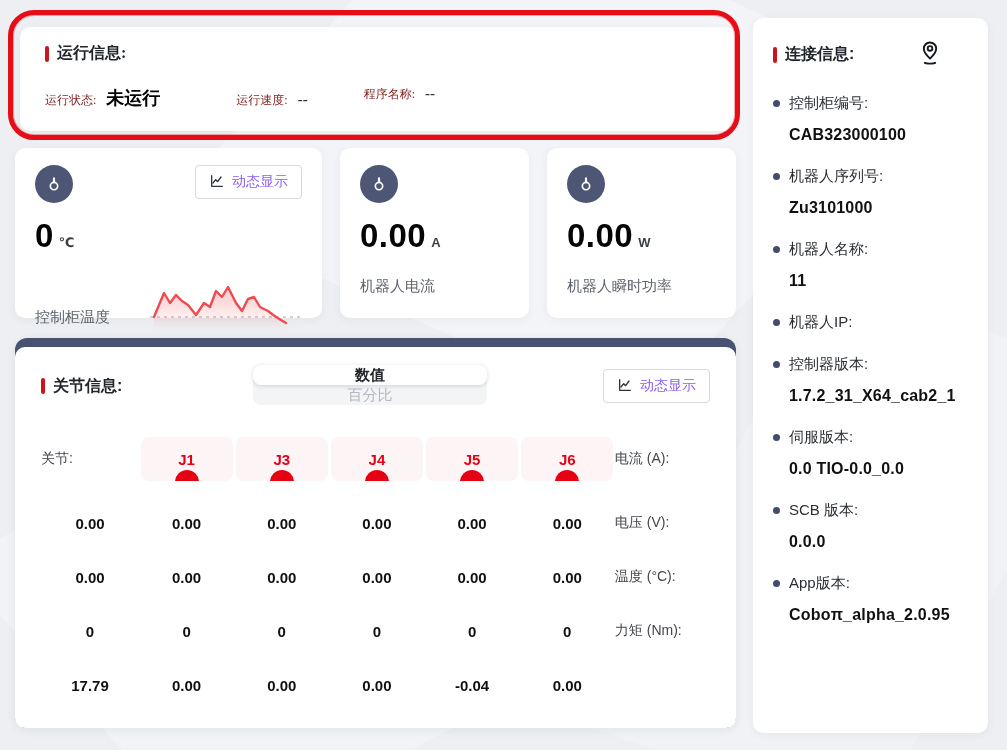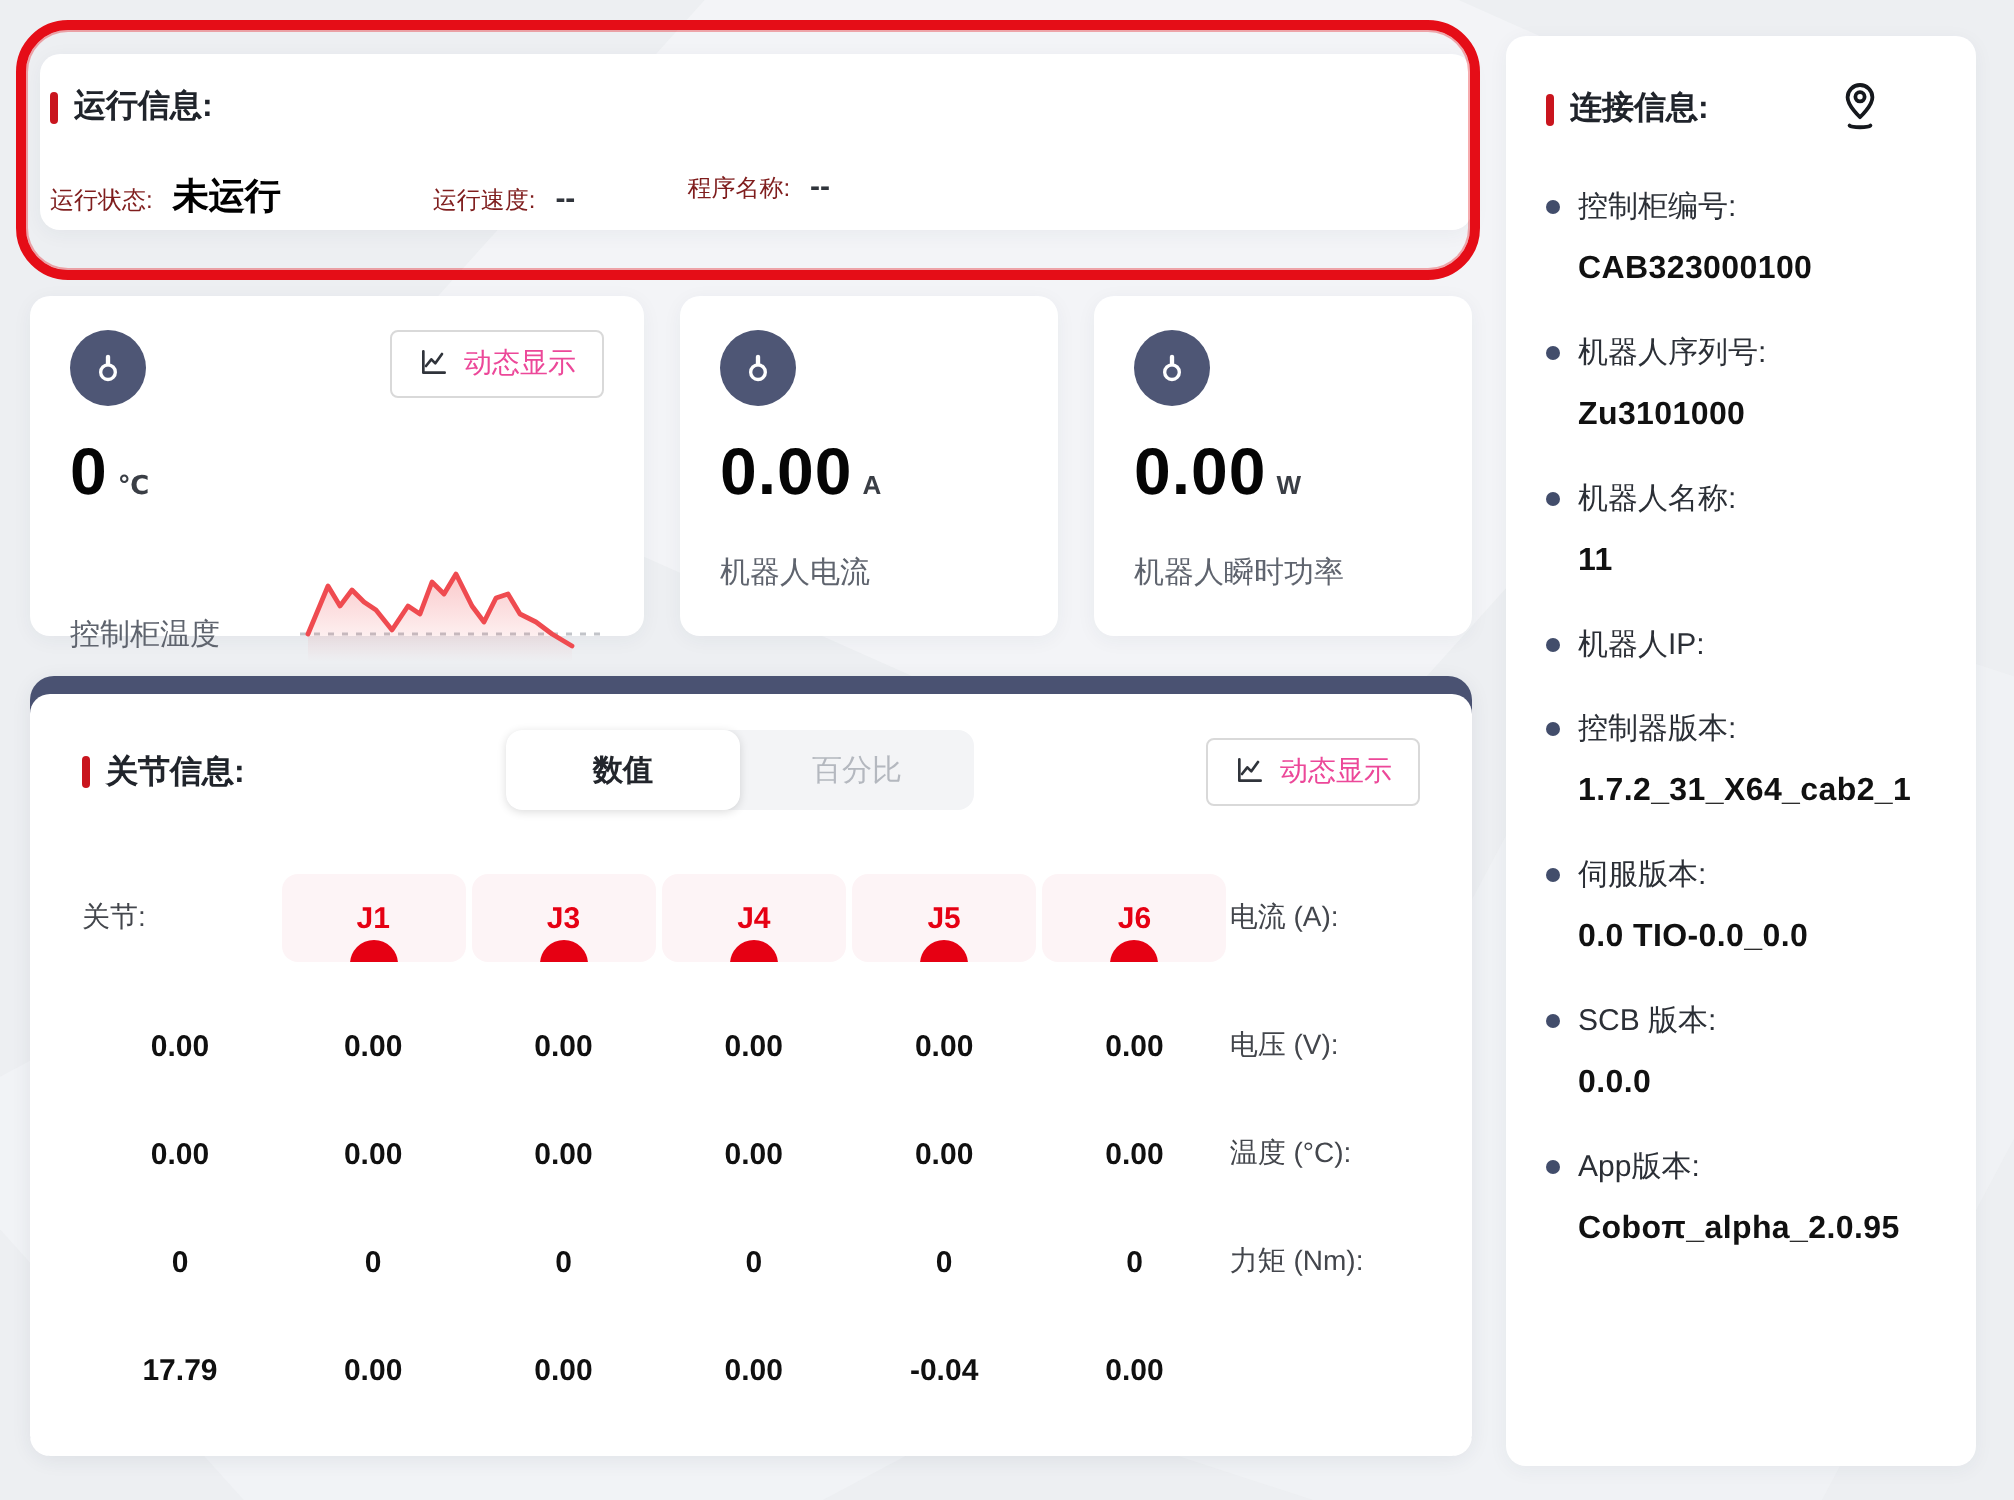--- a/index.html
+++ b/index.html
@@ -31,21 +31,21 @@
 
   
   .annotation{
     position:absolute;left:8px;top:10px;width:732px;height:130px;
     border:5px solid var(--annotation);border-radius:26px;
     pointer-events:none;z-index:30;
     box-shadow:inset 0 0 0 1px rgba(229,13,23,.35);
   }
 
   
-  .run-card{left:20px;top:27px;width:716px;height:88px;padding:16px 5px;z-index:2;}
+  .run-card{left:20px;top:27px;width:716px;height:104px;padding:16px 25px;z-index:2;font-family:Liberation Serif, serif;}
   .card-title{display:flex;align-items:center;gap:8px;font-size:16px;color:#20242b;font-weight:600;}
   .red-bar{width:4px;height:16px;background:var(--accent-red);border-radius:2px;flex:0 0 auto;}
   .run-fields{display:flex;align-items:baseline;margin-top:22px;}
   .run-field{display:flex;align-items:baseline;gap:10px;}
   .run-field .lbl{font-size:12px;color:#7f1d1d;}
   .run-field .val{font-size:15px;font-weight:700;color:#30343b;}
   .run-field .val.emph{font-size:18px;color:#000;}
   .run-field.f2{margin-left:76px;}
   .run-field.f3{margin-left:56px;position:relative;top:-6px;}
 
@@ -55,37 +55,37 @@
   .stat-card.c2{left:340px;width:189px;}
   .stat-card.c3{left:547px;width:189px;}
   .stat-top{display:flex;align-items:flex-start;justify-content:space-between;}
   .icon-circle{
     width:38px;height:38px;border-radius:50%;background:var(--icon-circle);
     display:flex;align-items:center;justify-content:center;flex:0 0 auto;
   }
   .btn-outline{
     display:inline-flex;align-items:center;gap:7px;
     background:#fff;border:1px solid #d9d9d9;border-radius:4px;
-    height:34px;padding:0 13px;font-size:14px;color:#ec4899;cursor:pointer;
+    height:34px;padding:0 13px;font-size:14px;color:#8b5cf6;cursor:pointer;
     font-family:inherit;
   }
   .stat-value{margin-top:14px;display:flex;align-items:baseline;gap:5px;}
   .stat-value .big{font-size:33px;font-weight:700;color:#050505;letter-spacing:.5px;}
   .stat-value .unit{font-size:13px;font-weight:700;color:#3a3e45;}
   .stat-bottom{display:flex;align-items:flex-end;justify-content:space-between;margin-top:22px;}
   .stat-label{font-size:15px;color:#5f646e;padding-bottom:6px;}
   .spark{width:152px;height:56px;display:block;}
 
   
   .joint-card{position:absolute;left:15px;top:338px;width:721px;height:390px;background:var(--navy-bar);border-radius:12px;box-shadow:0 2px 10px rgba(40,50,80,.08);text-decoration:underline;}
   .joint-inner{position:absolute;left:0;right:0;top:9px;bottom:0;background:#fff;border-radius:10px;padding:17px 26px 0 26px;}
   .joint-header{display:flex;align-items:center;position:relative;height:44px;}
   .toggle{
     position:absolute;left:212px;top:1px;width:234px;height:40px;
-    background:#f3f4f6;border-radius:8px;display:flex;
+    background:#f3f4f6;border-radius:8px;display:flex;flex-direction:column;
   }
   .tab{
     flex:1;display:flex;align-items:center;justify-content:center;
     font-size:15px;color:#b4b8bf;border-radius:8px;cursor:pointer;
   }
   .tab.active{background:#fff;color:#23262c;font-weight:600;box-shadow:0 1px 5px rgba(0,0,0,.14);}
   .joint-header .btn-outline{margin-left:auto;}
 
   .joint-grid{
     display:grid;grid-template-columns:98px repeat(6,1fr);

